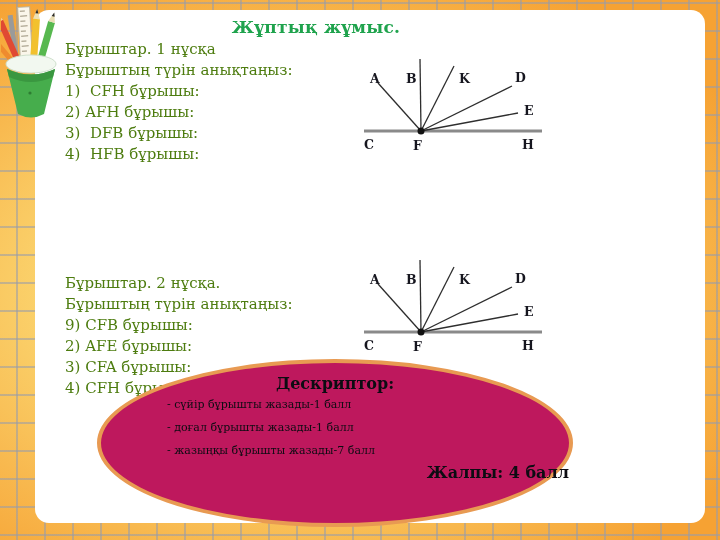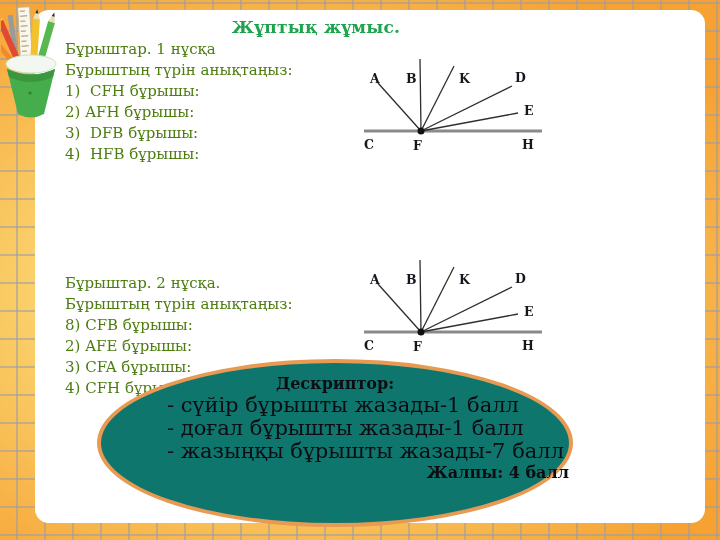--- a/index.html
+++ b/index.html
@@ -35,24 +35,24 @@
   .diagram{position:absolute;width:190px;height:96px;z-index:3;}
   .diagram1{left:358px;top:57px;}
   .diagram2{left:358px;top:258px;}
   .diagram text{
     font-family:"DejaVu Serif","Liberation Serif",serif;
     font-size:12.5px;font-weight:bold;fill:#16161f;
   }
   .descriptor-ellipse{
     position:absolute;left:97px;top:359px;width:468px;height:160px;
     border:4px solid #e89a52;border-radius:50%;
-    background:#0f766e;z-index:4;color:#0c0c12;
+    background:#be185d;z-index:4;color:#0c0c12;
   }
   .desc-heading{margin-top:10px;text-align:center;font-size:16px;font-weight:bold;line-height:21px;}
-  .desc-item{margin-left:66px;font-size:21px;line-height:22.8px;white-space:pre;}
+  .desc-item{margin-left:66px;font-size:11px;line-height:22.8px;white-space:pre;}
   .desc-total{margin-top:1px;text-align:right;font-size:16px;font-weight:bold;}
 </style>
 </head>
 <body>
 
 <div class="slide-bg"></div>
 <div class="card"></div>
 
 <svg class="clipart" viewBox="0 0 62 120">
   <g>
@@ -114,21 +114,21 @@
   <text x="157" y="25">D</text>
   <text x="166" y="58">E</text>
   <text x="6" y="92">C</text>
   <text x="55" y="93">F</text>
   <text x="164" y="92">H</text>
 </svg>
 
 <div class="task task2">
   <div class="line">Бұрыштар. 2 нұсқа.</div>
   <div class="line">Бұрыштың түрін анықтаңыз:</div>
-  <div class="line">8) CFB бұрышы:</div>
+  <div class="line">9) CFB бұрышы:</div>
   <div class="line">2) AFE бұрышы:</div>
   <div class="line">3) CFA бұрышы:</div>
   <div class="line">4) CFH бұрышы:</div>
 </div>
 
 <svg class="diagram diagram2" viewBox="0 0 190 96">
   <line x1="6" y1="74" x2="184" y2="74" stroke="#8a8a8a" stroke-width="3"></line>
   <line x1="63" y1="74" x2="20" y2="26" stroke="#2e2e2e" stroke-width="1.3"></line>
   <line x1="63" y1="74" x2="62" y2="2" stroke="#2e2e2e" stroke-width="1.3"></line>
   <line x1="63" y1="74" x2="96" y2="9" stroke="#2e2e2e" stroke-width="1.3"></line>

